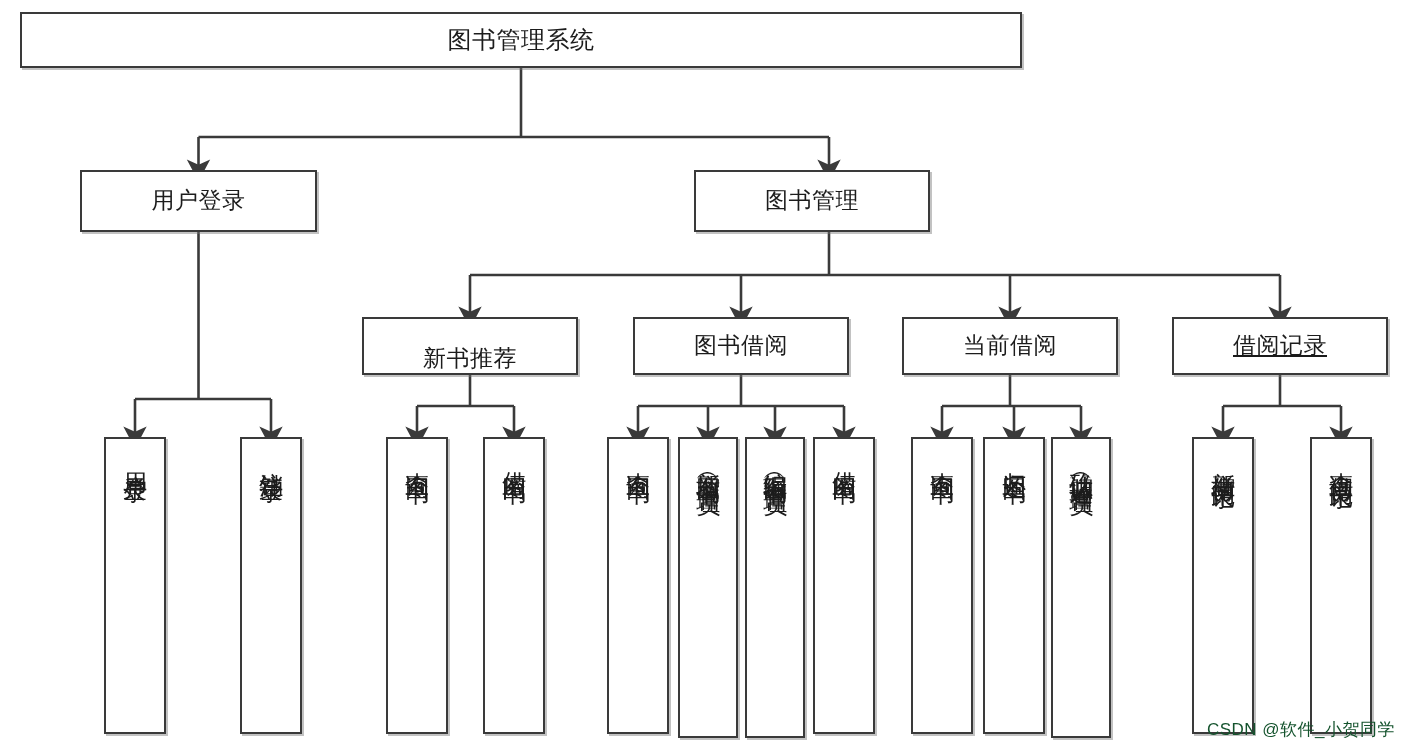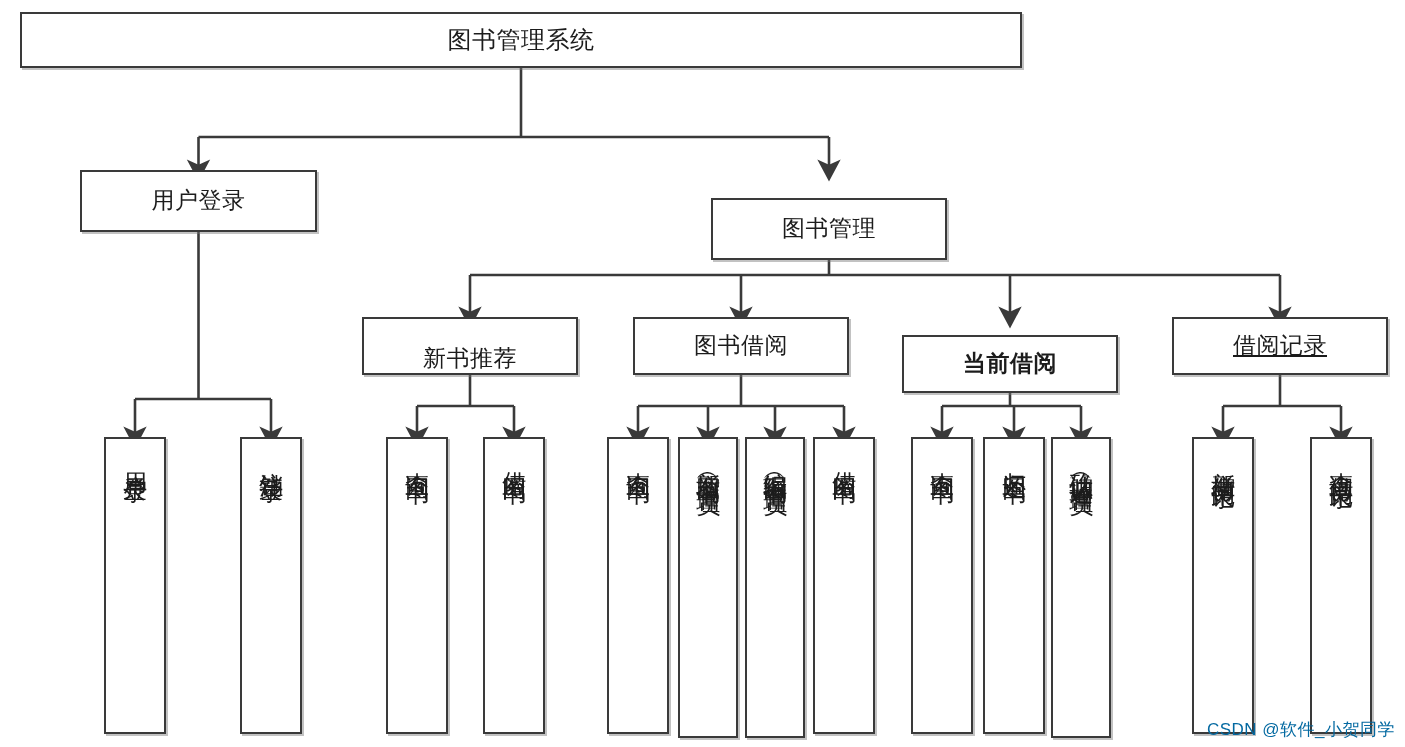--- a/index.html
+++ b/index.html
@@ -62,21 +62,21 @@
     font-size: 24px;
     line-height: 1.28;
     letter-spacing: 3px;
     white-space: nowrap;
   }
   .watermark {
     position: absolute;
     right: 10px;
     bottom: 6px;
     font-size: 17px;
-    color: #0369a1;
+    color: #14532d;
     white-space: nowrap;
     z-index: 5;
     letter-spacing: 0.5px;
   }
 </style>
 </head>
 <body>
 
 <div id="canvas">
 
@@ -123,30 +123,30 @@
       </g>
   </svg>
 
   <div id="nodes">
       <div class="node h root" style="left: 20px; top: 12px; width: 1002px; height: 56px;">
         <span class="lbl">图书管理系统</span>
       </div>
       <div class="node h" style="left: 80px; top: 170px; width: 237px; height: 62px;">
         <span class="lbl">用户登录</span>
       </div>
-      <div class="node h" style="left: 711px; top: 170px; width: 236px; height: 62px; margin-top: 28px;">
+      <div class="node h" style="left: 694px; top: 170px; width: 236px; height: 62px;">
         <span class="lbl">图书管理</span>
       </div>
       <div class="node h" style="left: 362px; top: 317px; width: 216px; height: 58px; align-items: flex-end;">
         <span class="lbl">新书推荐</span>
       </div>
       <div class="node h" style="left: 633px; top: 317px; width: 216px; height: 58px; justify-content: center;">
         <span class="lbl">图书借阅</span>
       </div>
-      <div class="node h" style="left: 902px; top: 335px; width: 216px; height: 58px; font-weight: bold;">
+      <div class="node h" style="left: 902px; top: 317px; width: 216px; height: 58px;">
         <span class="lbl">当前借阅</span>
       </div>
       <div class="node h" style="left: 1172px; top: 317px; width: 216px; height: 58px; text-decoration: underline;">
         <span class="lbl">借阅记录</span>
       </div>
       <div class="node v" style="left: 104px; top: 437px; width: 62px; height: 297px;">
         <span class="lbl">用户登录</span>
       </div>
       <div class="node v" style="left: 240px; top: 437px; width: 62px; height: 297px;">
         <span class="lbl">注销登录</span>

